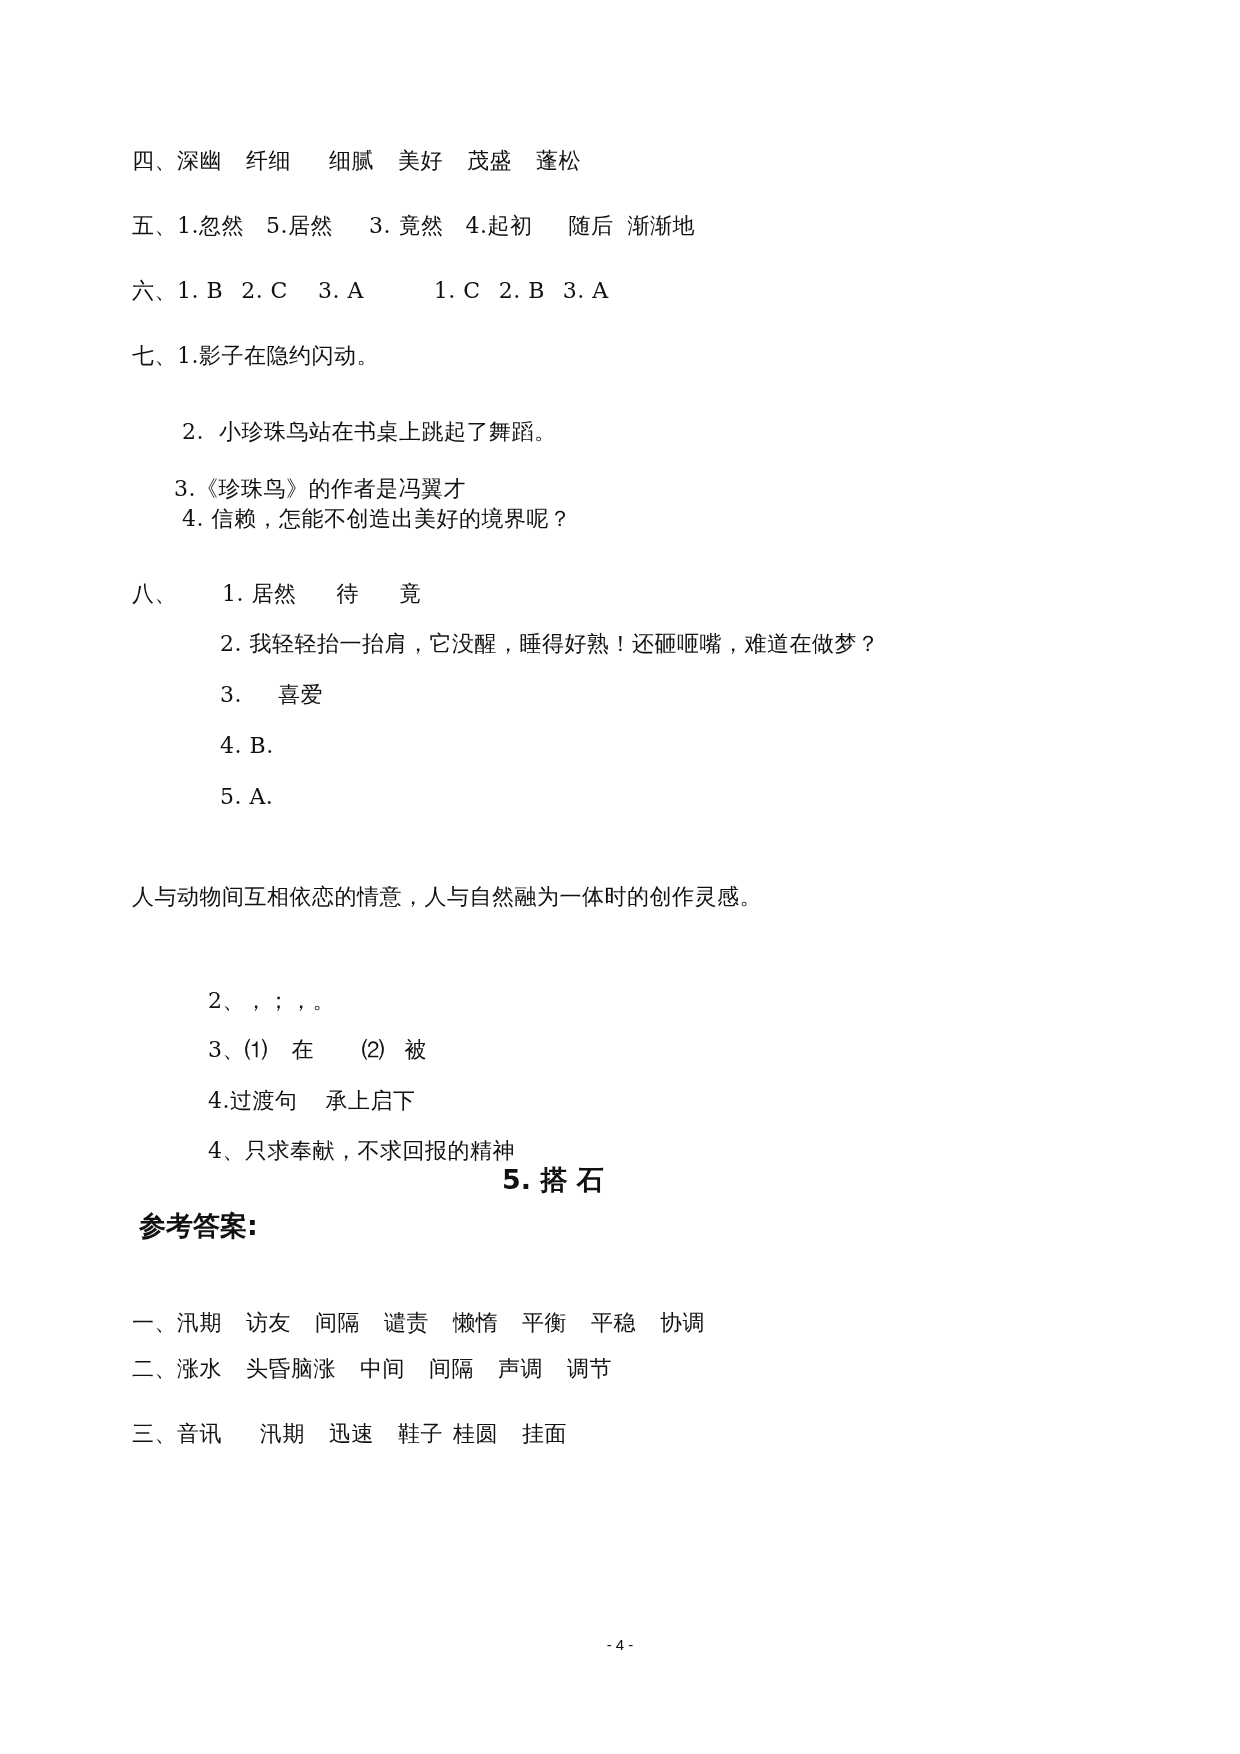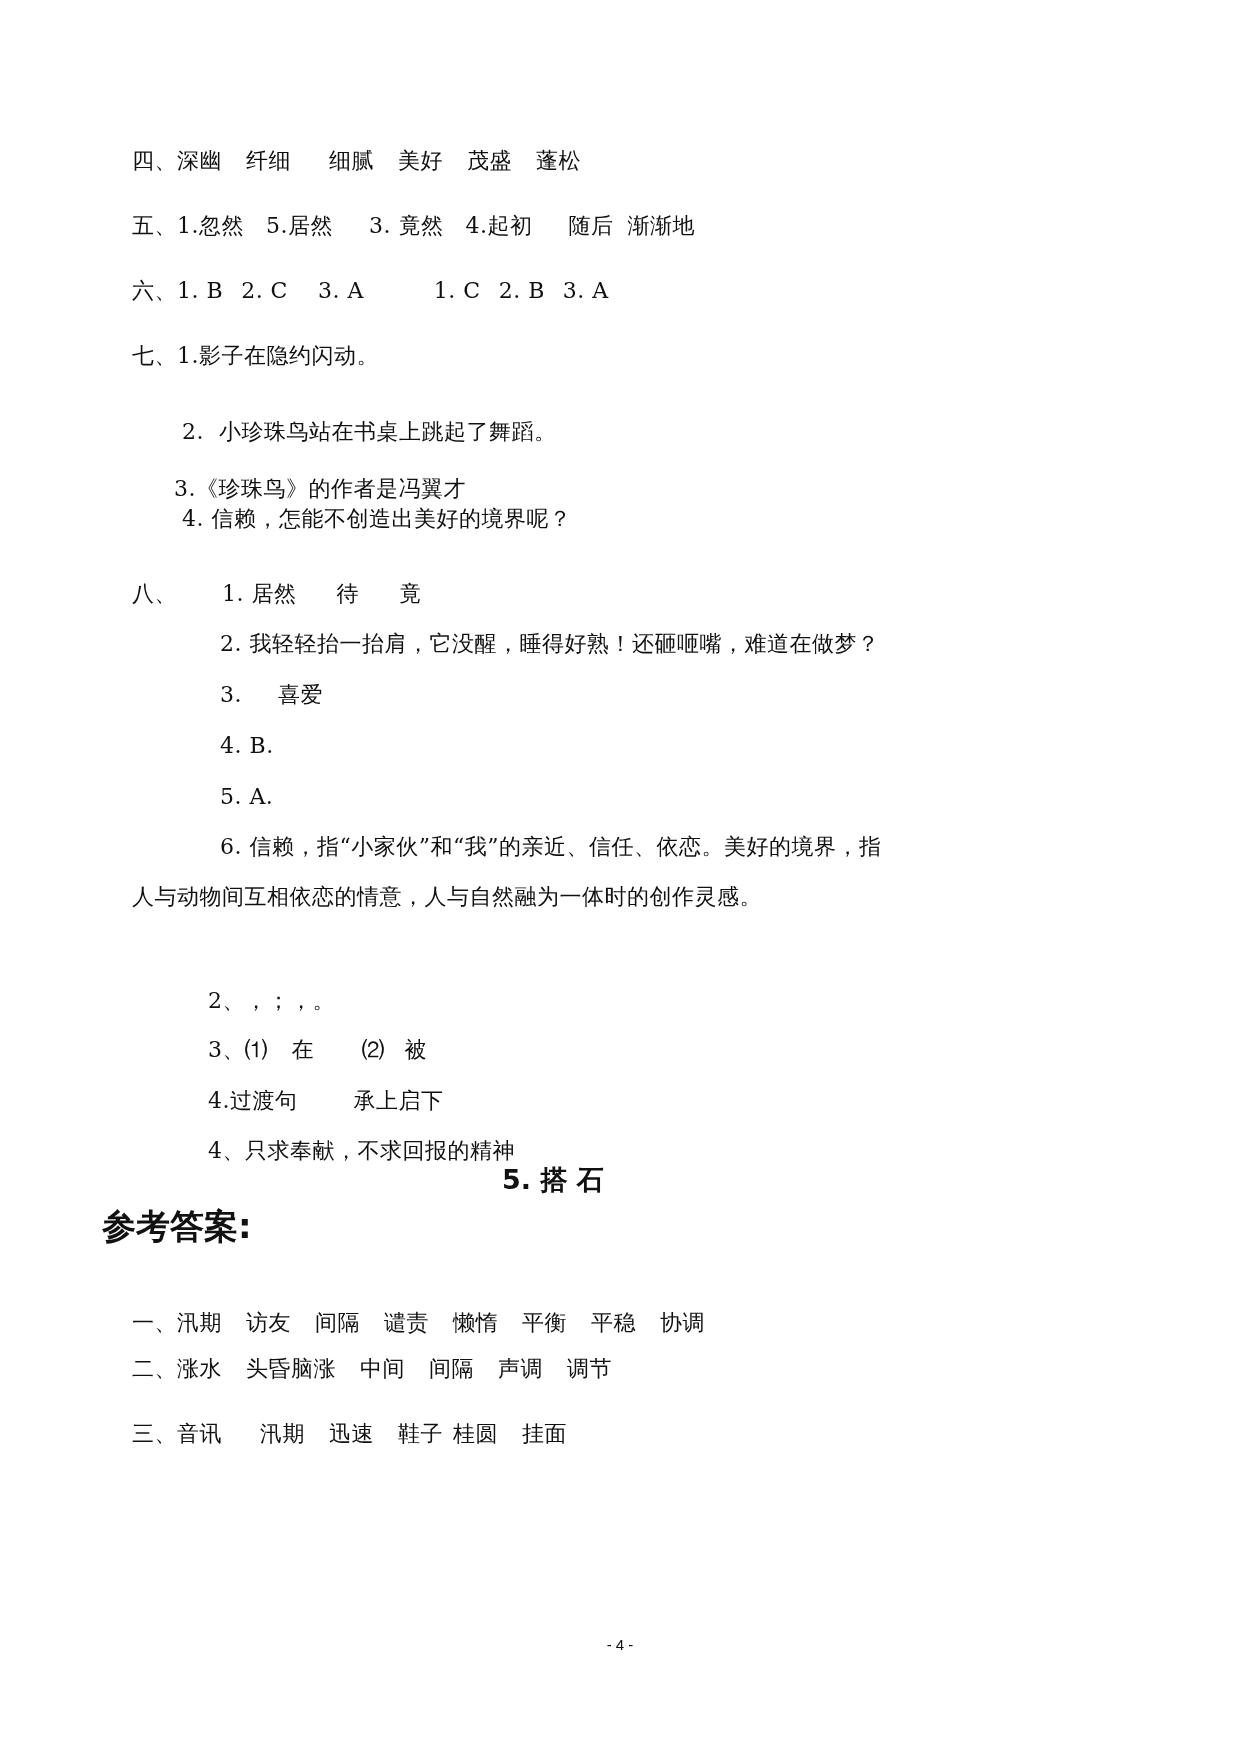--- a/index.html
+++ b/index.html
@@ -34,24 +34,25 @@
     .title {
       position: absolute;
       font-size: 27px;
       line-height: 34px;
       font-weight: bold;
       font-family: "DejaVu Sans", "Liberation Sans", sans-serif;
       white-space: pre;
     }
     .subhead {
       position: absolute;
-      font-size: 34px;
+      font-size: 27px;
       line-height: 34px;
       font-weight: bold;
       font-family: "DejaVu Sans", "Liberation Sans", sans-serif;
+      margin-left: 37px;
     }
     .footer {
       position: absolute;
       left: 0;
       width: 1240px;
       top: 1636px;
       text-align: center;
       font-size: 15px;
       font-family: "Liberation Sans", "DejaVu Sans", sans-serif;
     }
@@ -94,35 +95,32 @@
   </div>
   <div class="line" style="left:190px; top:644px;">
     <span class="seg">3.</span><span class="seg" style="margin-left:36px">喜爱</span>
   </div>
   <div class="line" style="left:190px; top:695px;">
     <span class="seg">4. B.</span>
   </div>
   <div class="line" style="left:190px; top:746px;">
     <span class="seg">5. A.</span>
   </div>
-  <div class="line" style="left:190px; top:796px;">
-    <span class="seg">6. 信赖，指“小家伙”和“我”的亲近、信任、依恋。美好的境界，指</span>
-  </div>
   <div class="line" style="left:102px; top:846px;">
     <span class="seg">人与动物间互相依恋的情意，人与自然融为一体时的创作灵感。</span>
   </div>
 
   <div class="line" style="left:178px; top:950px;">
     <span class="seg">2、，；，。</span>
   </div>
   <div class="line" style="left:178px; top:999px;">
     <span class="seg">3、⑴</span><span class="seg" style="margin-left:24px">在</span><span class="seg" style="margin-left:48px">⑵</span><span class="seg" style="margin-left:20px">被</span>
   </div>
   <div class="line" style="left:178px; top:1050px;">
-    <span class="seg">4.过渡句</span><span class="seg" style="margin-left:56px">承上启下</span>
+    <span class="seg">4.过渡句</span><span class="seg" style="margin-left:28px">承上启下</span>
   </div>
   <div class="line" style="left:178px; top:1100px;">
     <span class="seg">4、只求奉献，不求回报的精神</span>
   </div>
 
   <div class="title" style="left:502px; top:1163px;">5. 搭 石</div>
 
   <div class="subhead" style="left:102px; top:1209px;">参考答案:</div>
 
   <div class="line" style="left:102px; top:1272px;">

